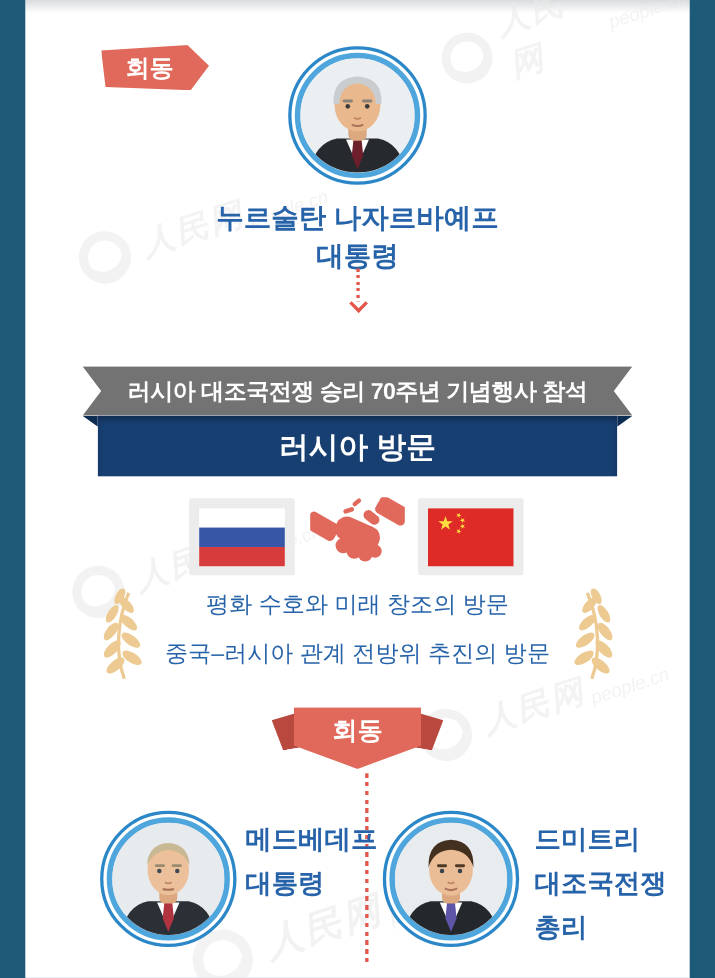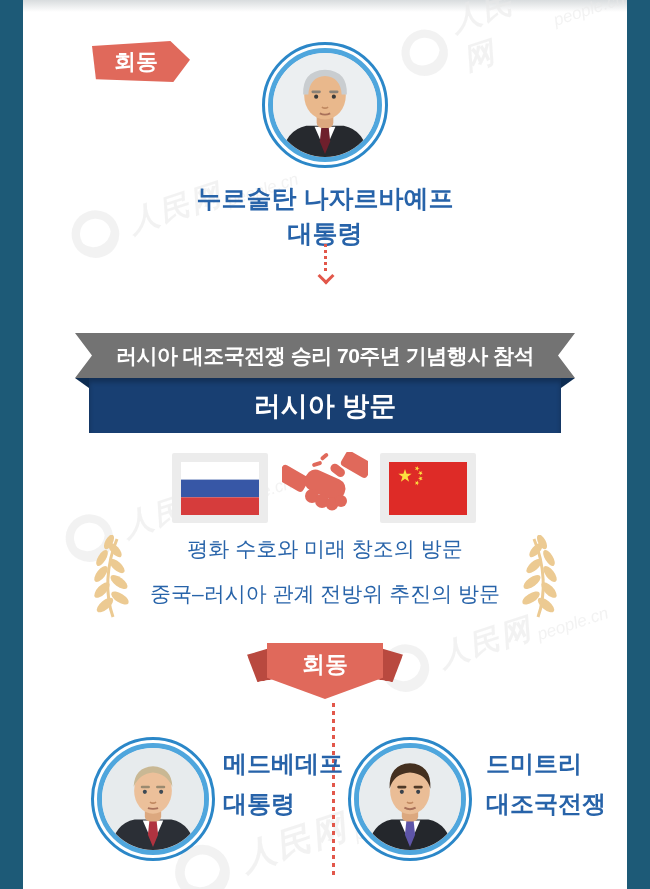--- a/index.html
+++ b/index.html
@@ -303,16 +303,17 @@
           <circle cx="42" cy="43" r="2" fill="#39424c"></circle>
           <circle cx="58" cy="43" r="2" fill="#39424c"></circle>
           <path d="M47 53 Q50 55 53 53" stroke="#c08860" stroke-width="1.6" fill="none"></path>
           <path d="M44.5 58.5 Q50 61.5 55.5 58.5" stroke="#a9715a" stroke-width="1.8" fill="none"></path>
         </svg>
       </div>
     </div>
     <div class="name-bottom nb-r">
       <div>드미트리</div>
       <div>대조국전쟁</div>
+      <div>총리</div>
     </div>
 
   </div>
 </div>
 
 </body></html>

